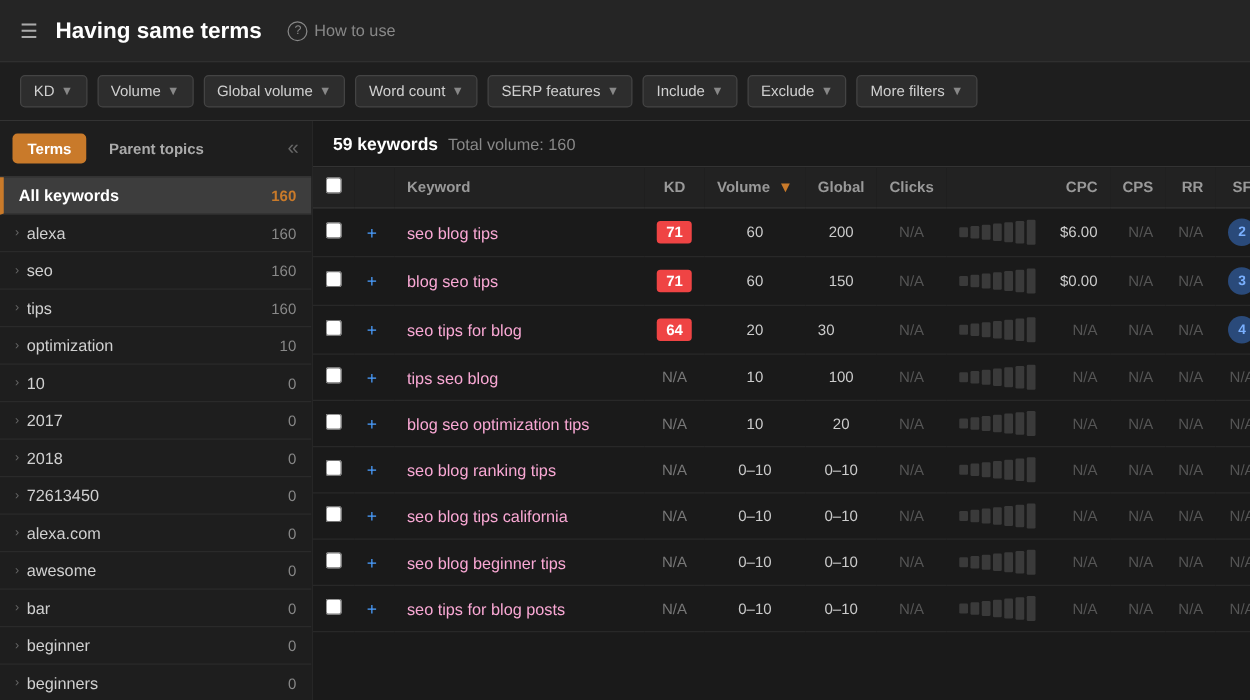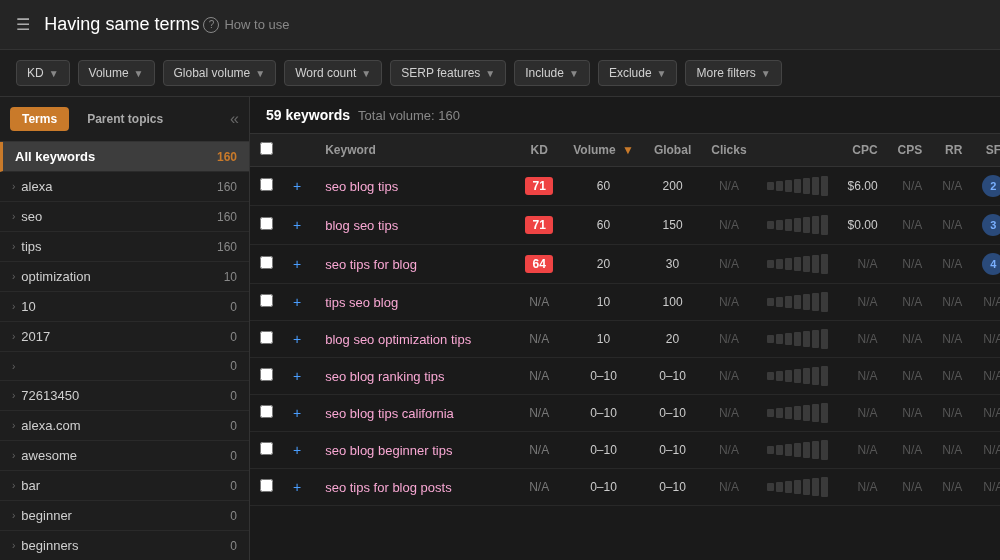--- a/index.html
+++ b/index.html
@@ -22,23 +22,23 @@
       border-bottom: 1px solid #333;
     }
     .hamburger-icon {
       margin-right: 14px;
       cursor: pointer;
       color: #aaa;
       font-size: 16px;
     }
     .page-title {
       font-size: 18px;
-      font-weight: 400;
+      font-weight: 700;
       color: #fff;
-      margin-right: 4px;
+      margin-right: 21px;
     }
     .help-badge {
       display: flex;
       align-items: center;
       gap: 5px;
       color: #888;
       font-size: 13px;
       cursor: pointer;
     }
     .help-circle {
@@ -352,20 +352,21 @@
       <span class="item-label">10</span>
       <span class="item-count">0</span>
     </div>
         <div class="sidebar-item">
       <span class="chevron-icon">›</span>
       <span class="item-label">2017</span>
       <span class="item-count">0</span>
     </div>
         <div class="sidebar-item">
       <span class="chevron-icon">›</span>
+      <span class="item-label">2018</span>
       <span class="item-count">0</span>
     </div>
         <div class="sidebar-item">
       <span class="chevron-icon">›</span>
       <span class="item-label">72613450</span>
       <span class="item-count">0</span>
     </div>
         <div class="sidebar-item">
       <span class="chevron-icon">›</span>
       <span class="item-label">alexa.com</span>
@@ -506,21 +507,21 @@
         <input type="checkbox" style="">
       </td>
       <td>
         <span class="add-icon">+</span>
       </td>
       <td class="keyword-link">
         <a href="#">seo tips for blog</a>
       </td>
       <td style="text-align:center"><span class="kd-badge kd-high">64</span></td>
       <td style="text-align:center">20</td>
-      <td style="text-align:center">30</td>
+      <td style="">30</td>
       <td style="text-align:center;color:#555">N/A</td>
       <td>
         <div class="mini-bar-container">
           <div class="mini-bar" style="height:8px;background:#3a3a3a;border-radius:1px;width:7px;"></div>
                 <div class="mini-bar" style="height:10px;background:#3a3a3a;border-radius:1px;width:7px;"></div>
                 <div class="mini-bar" style="height:12px;background:#3a3a3a;border-radius:1px;width:7px;"></div>
                 <div class="mini-bar" style="height:14px;background:#3a3a3a;border-radius:1px;width:7px;"></div>
                 <div class="mini-bar" style="height:16px;background:#3a3a3a;border-radius:1px;width:7px;"></div>
                 <div class="mini-bar" style="height:18px;background:#3a3a3a;border-radius:1px;width:7px;"></div>
                 <div class="mini-bar" style="height:20px;background:#3a3a3a;border-radius:1px;width:7px;"></div>

